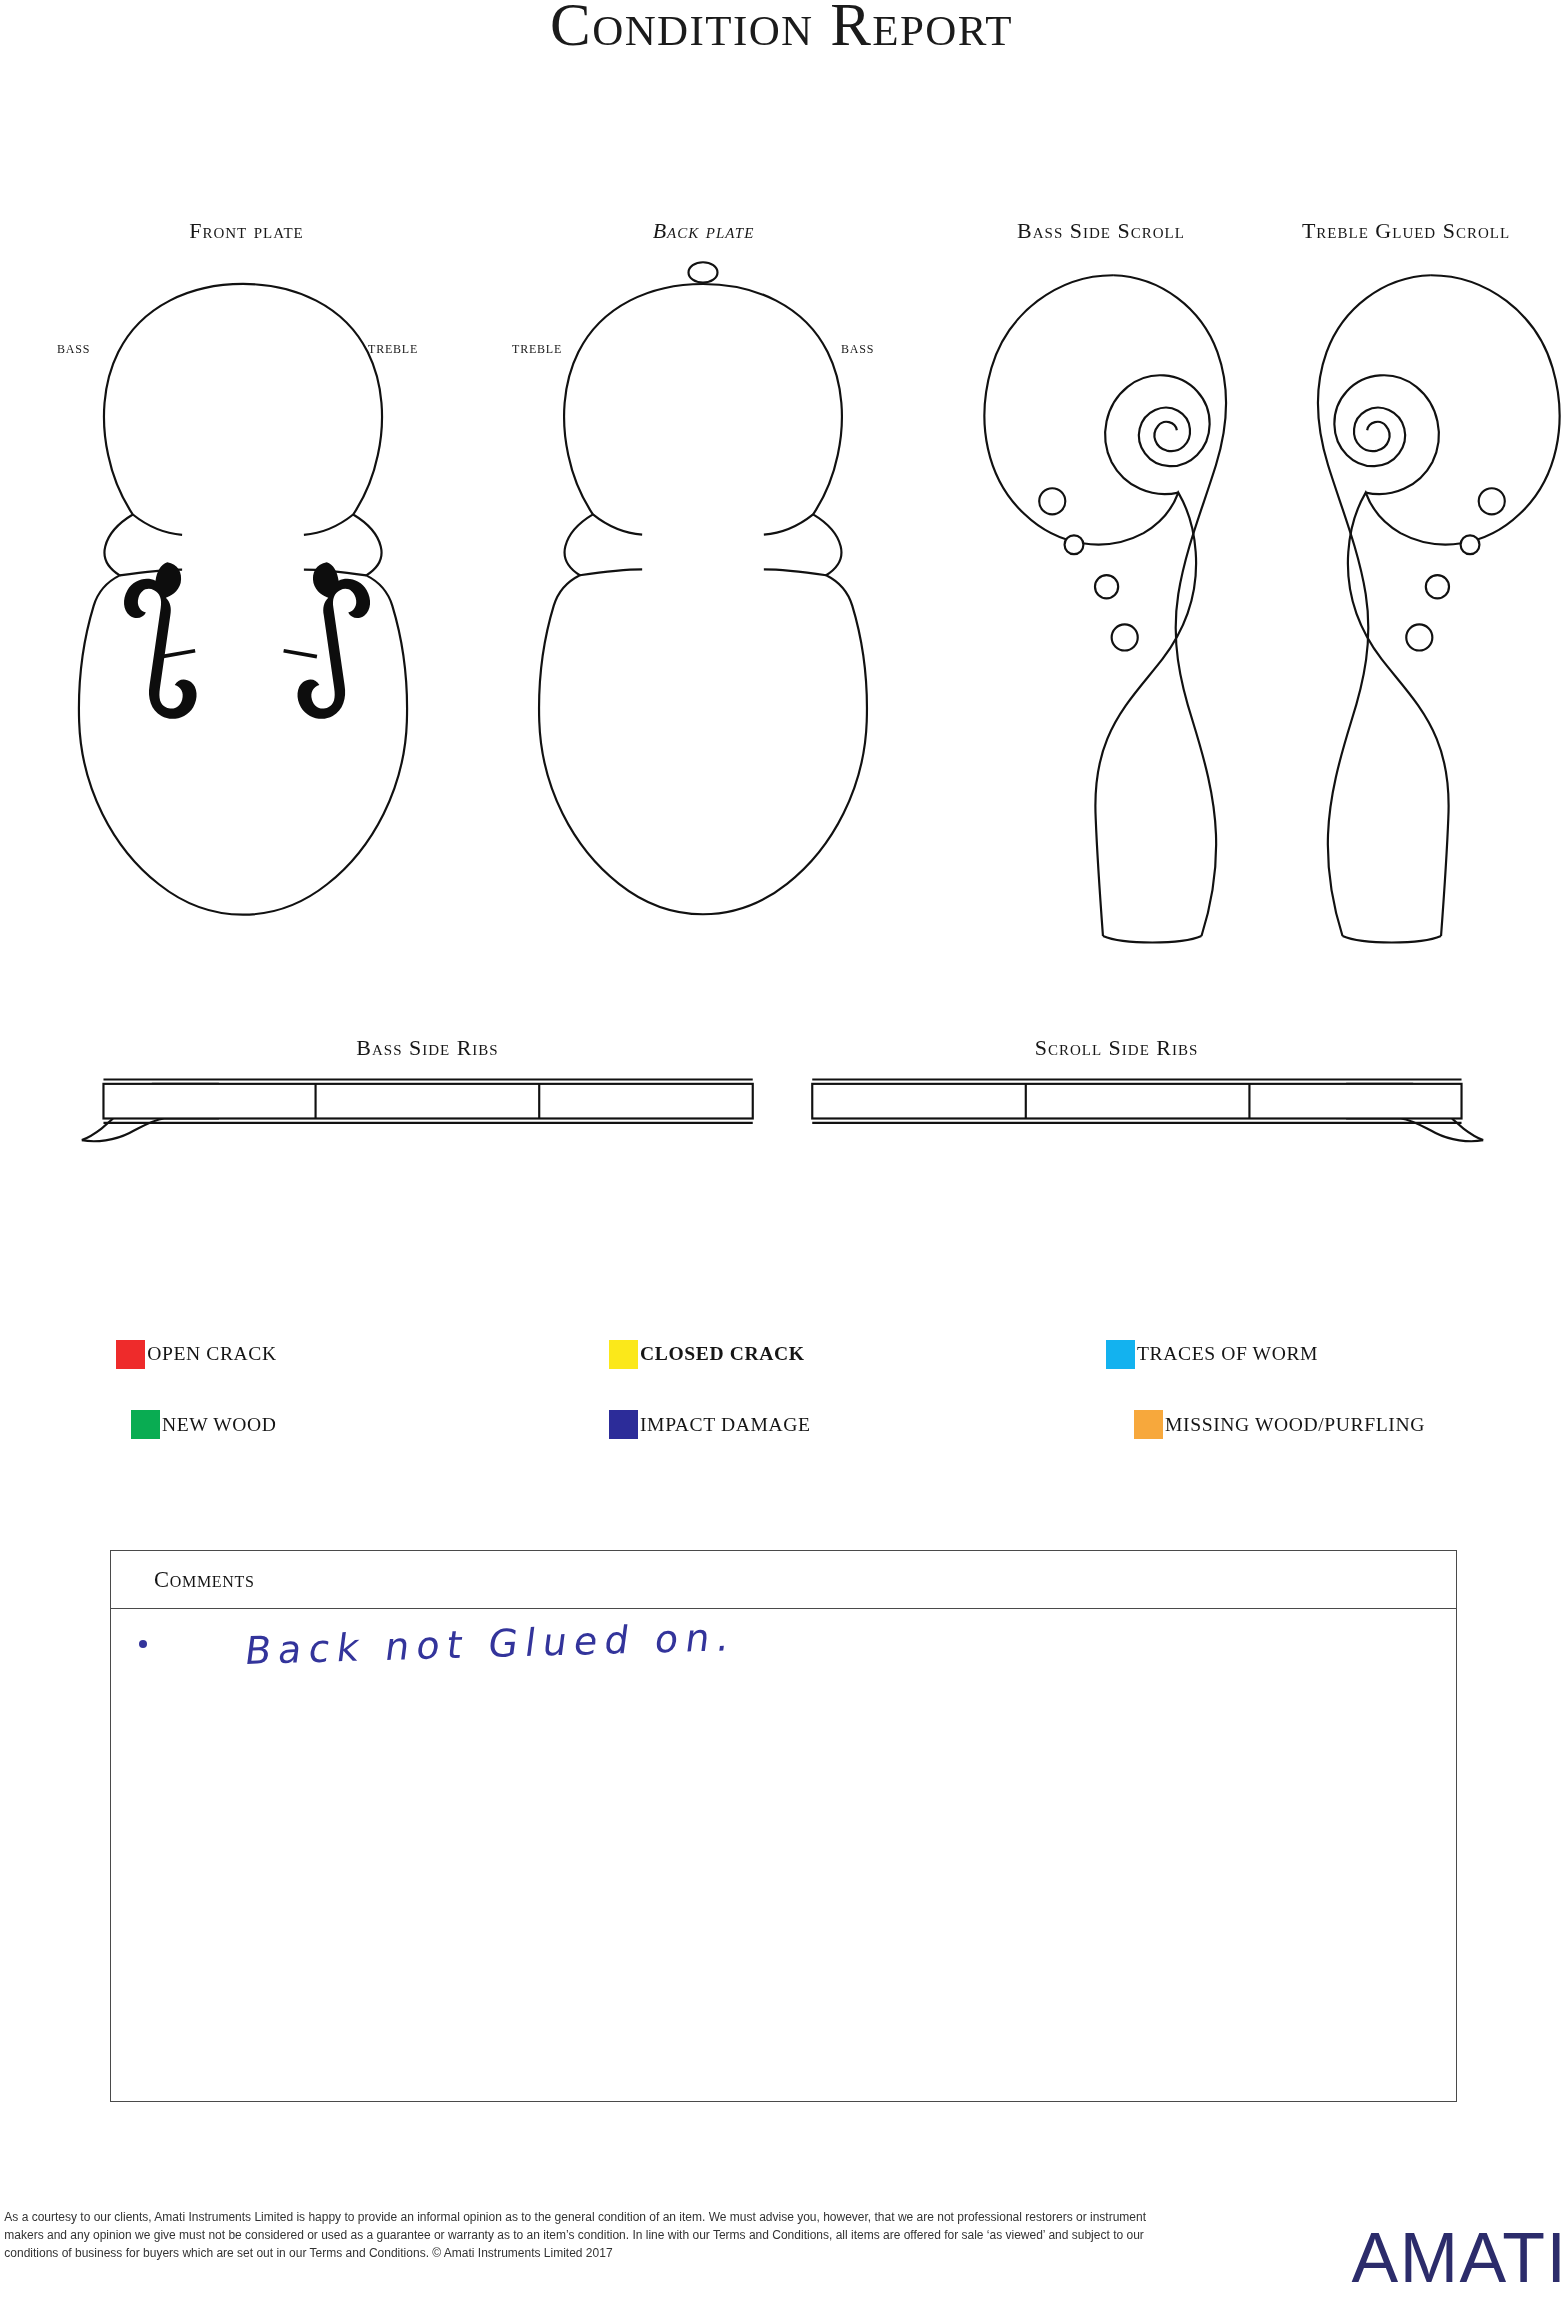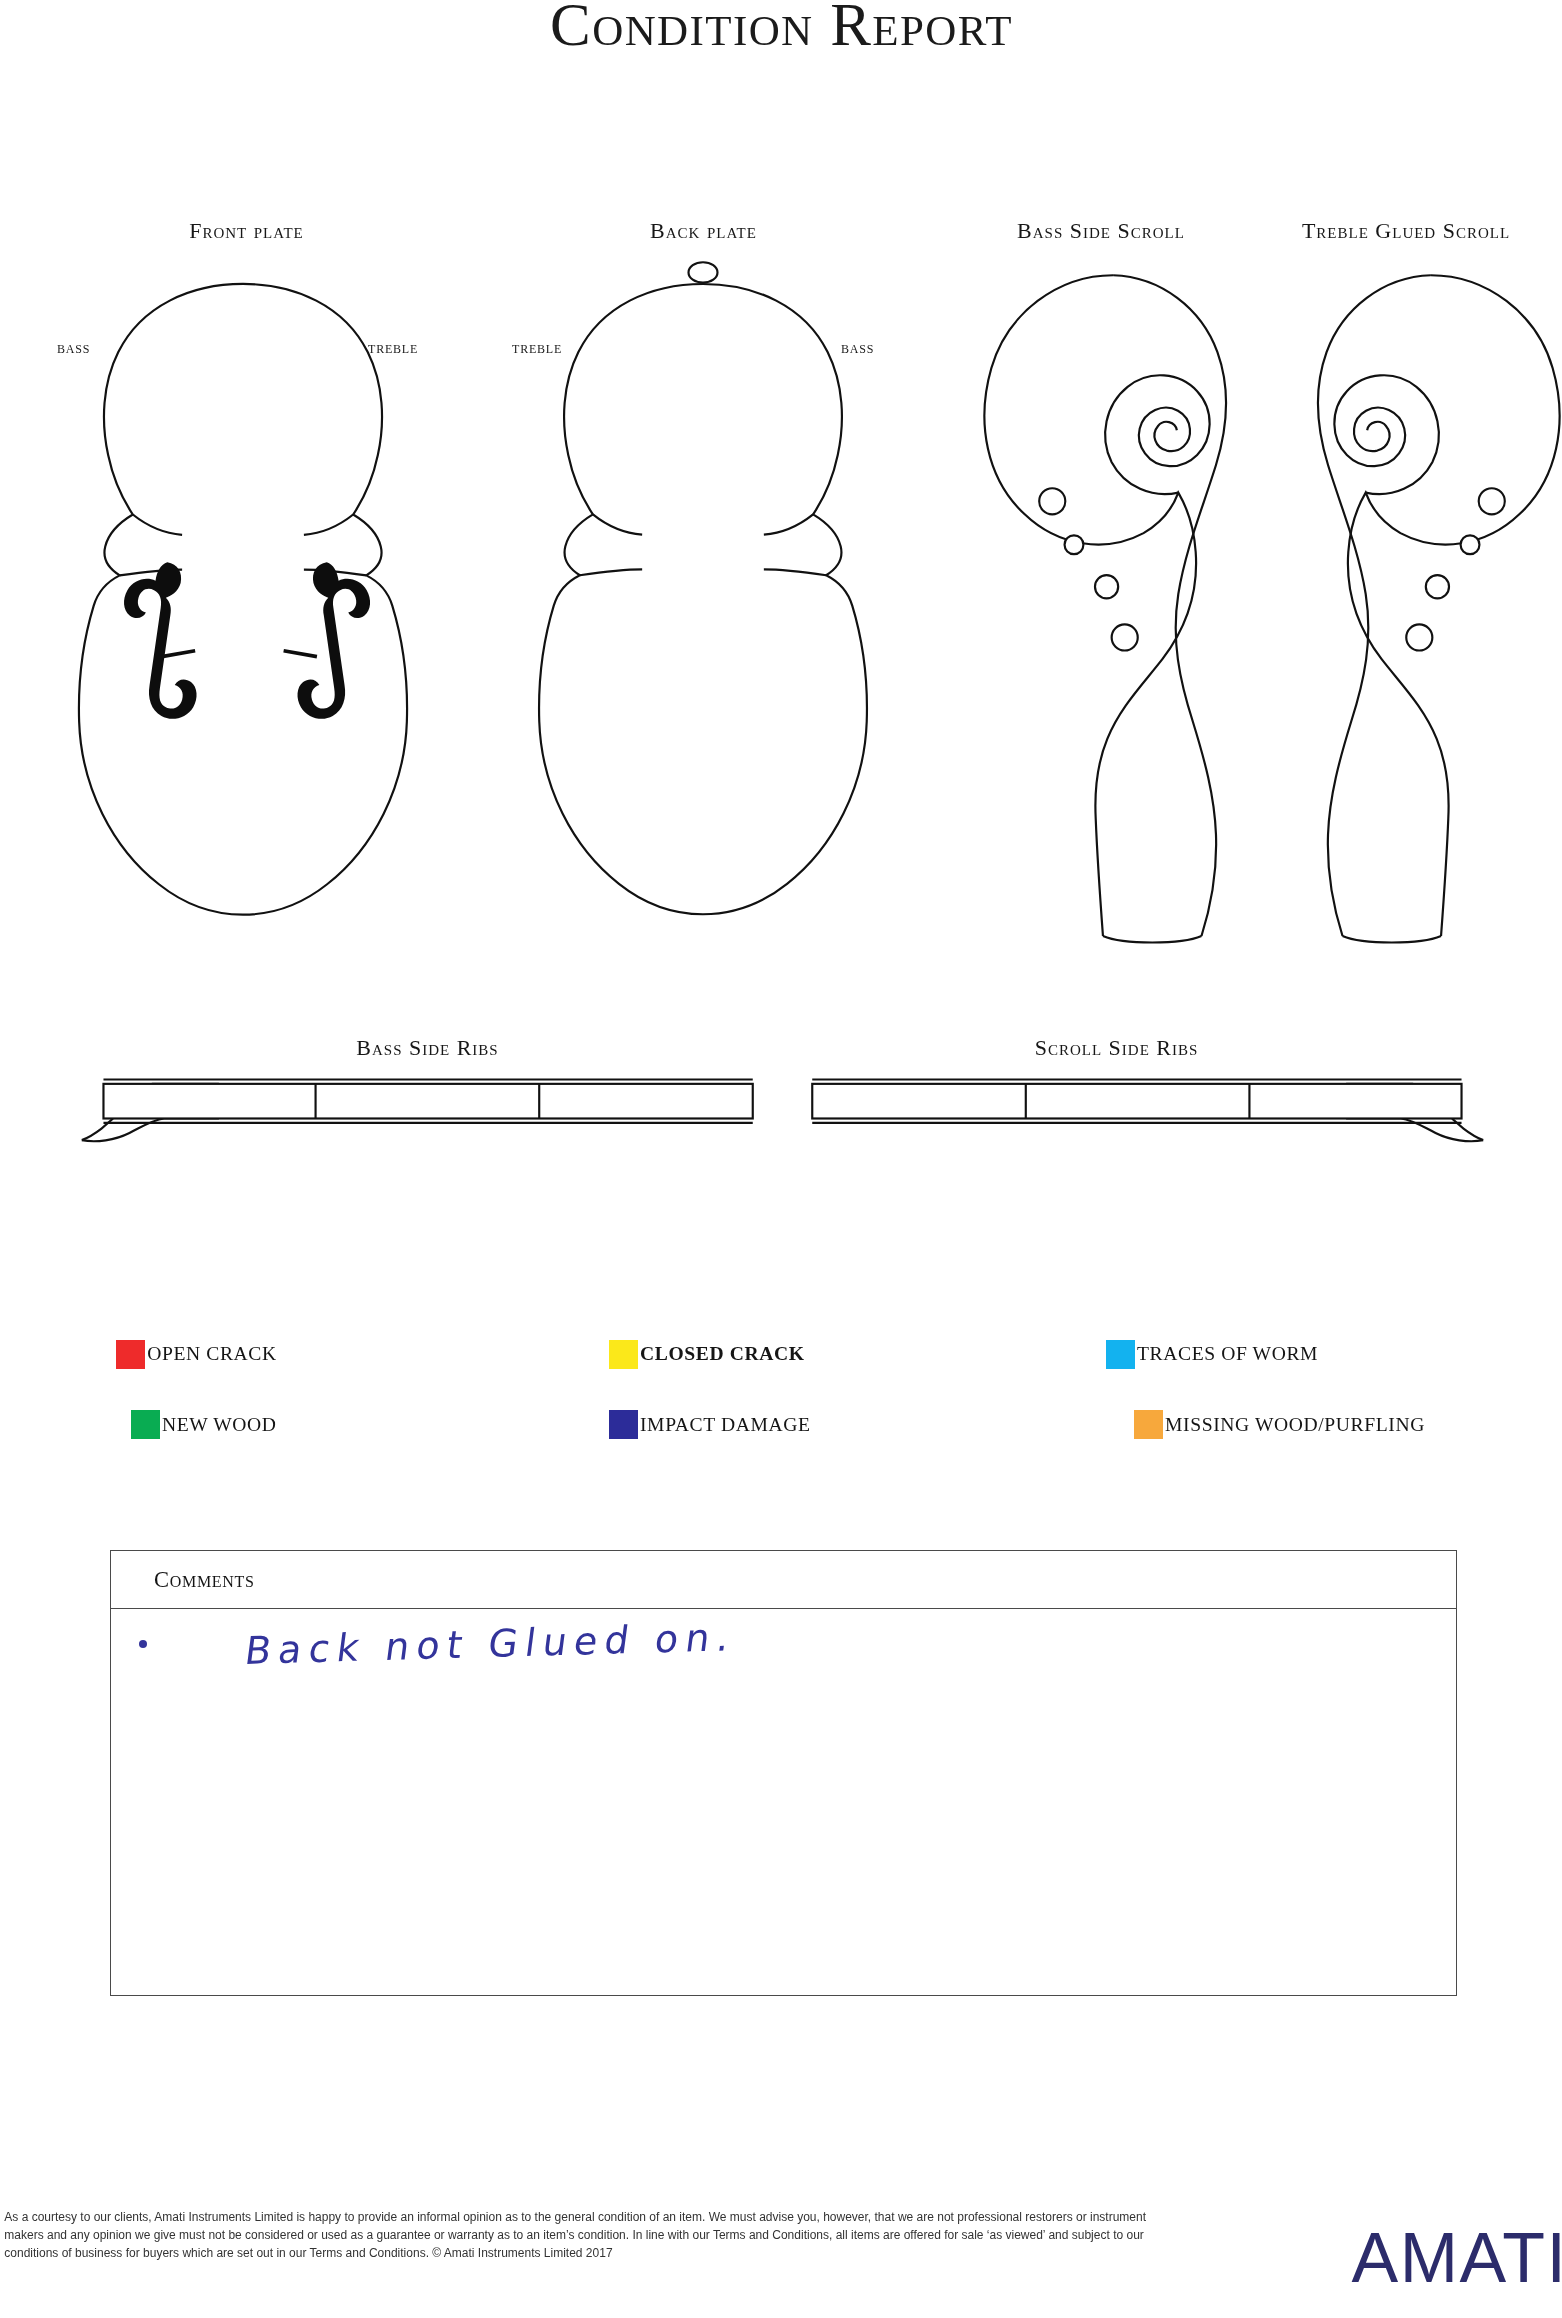--- a/index.html
+++ b/index.html
@@ -92,21 +92,21 @@
   .legend-text.bold {
     font-weight: 700;
   }
 
   
   .comments-box {
     position: absolute;
     left: 110px;
     top: 1550px;
     width: 1347px;
-    height: 446px;
+    height: 552px;
     border: 1.4px solid #4a4a4a;
     box-sizing: border-box;
     background: #fff;
   }
   .comments-header {
     position: absolute;
     left: 0;
     top: 0;
     width: 100%;
     height: 58px;
@@ -167,21 +167,21 @@
   }
 </style>
 </head>
 <body>
 
 <div class="page">
 
   <div class="title">Condition Report</div>
 
   <div class="diagram-heading" style="left:87px; top:210px; width:319px;">Front plate</div>
-  <div class="diagram-heading" style="left:544px; top:210px; width:319px;">Back plate</div>
+  <div class="diagram-heading" style="left:544px; top:210px; width:319px;font-style:italic;">Back plate</div>
   <div class="diagram-heading" style="left:949px; top:210px; width:304px;">Bass Side Scroll</div>
   <div class="diagram-heading" style="left:1254px; top:210px; width:304px;">Treble Glued Scroll</div>
 
   <div class="side-label" style="left:57px; top:342px;">BASS</div>
   <div class="side-label" style="left:368px; top:342px;">TREBLE</div>
   <div class="side-label" style="left:512px; top:342px;">TREBLE</div>
   <div class="side-label" style="left:841px; top:342px;">BASS</div>
 
   <div class="svg-holder" style="left:40px; top:268px;">
     <svg width="406" height="667" viewBox="0 0 560 920" fill="none" xmlns="http://www.w3.org/2000/svg">

